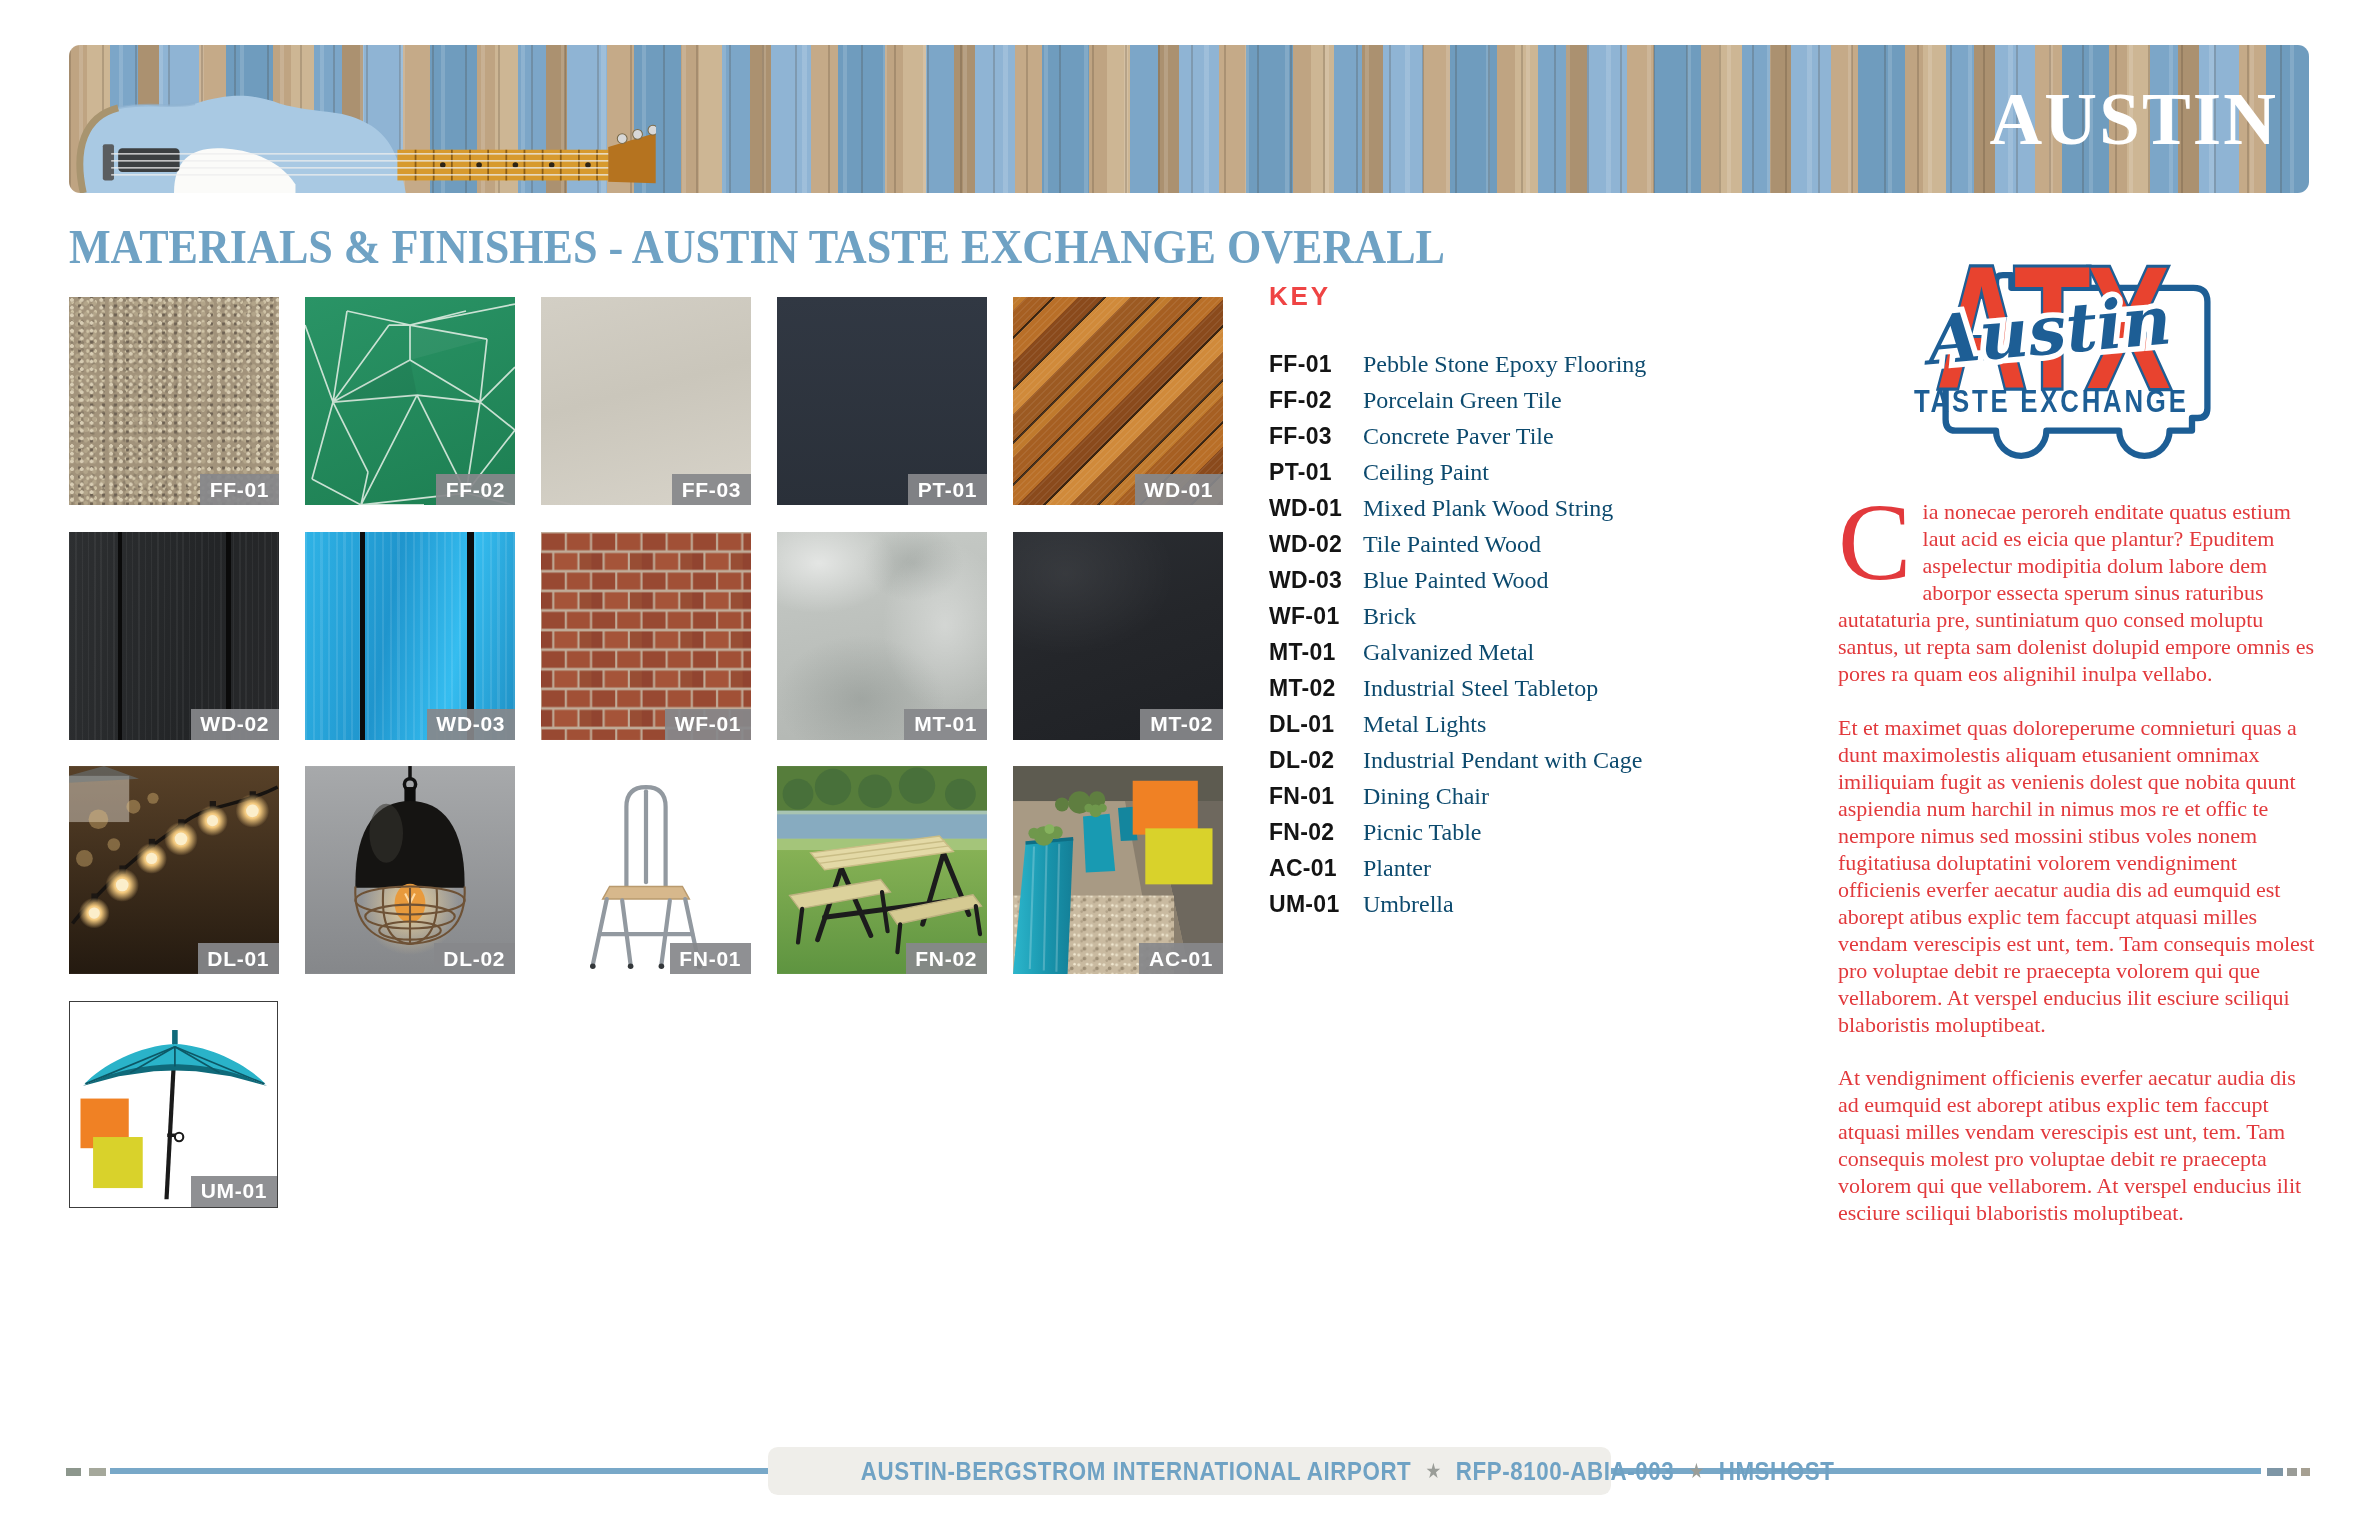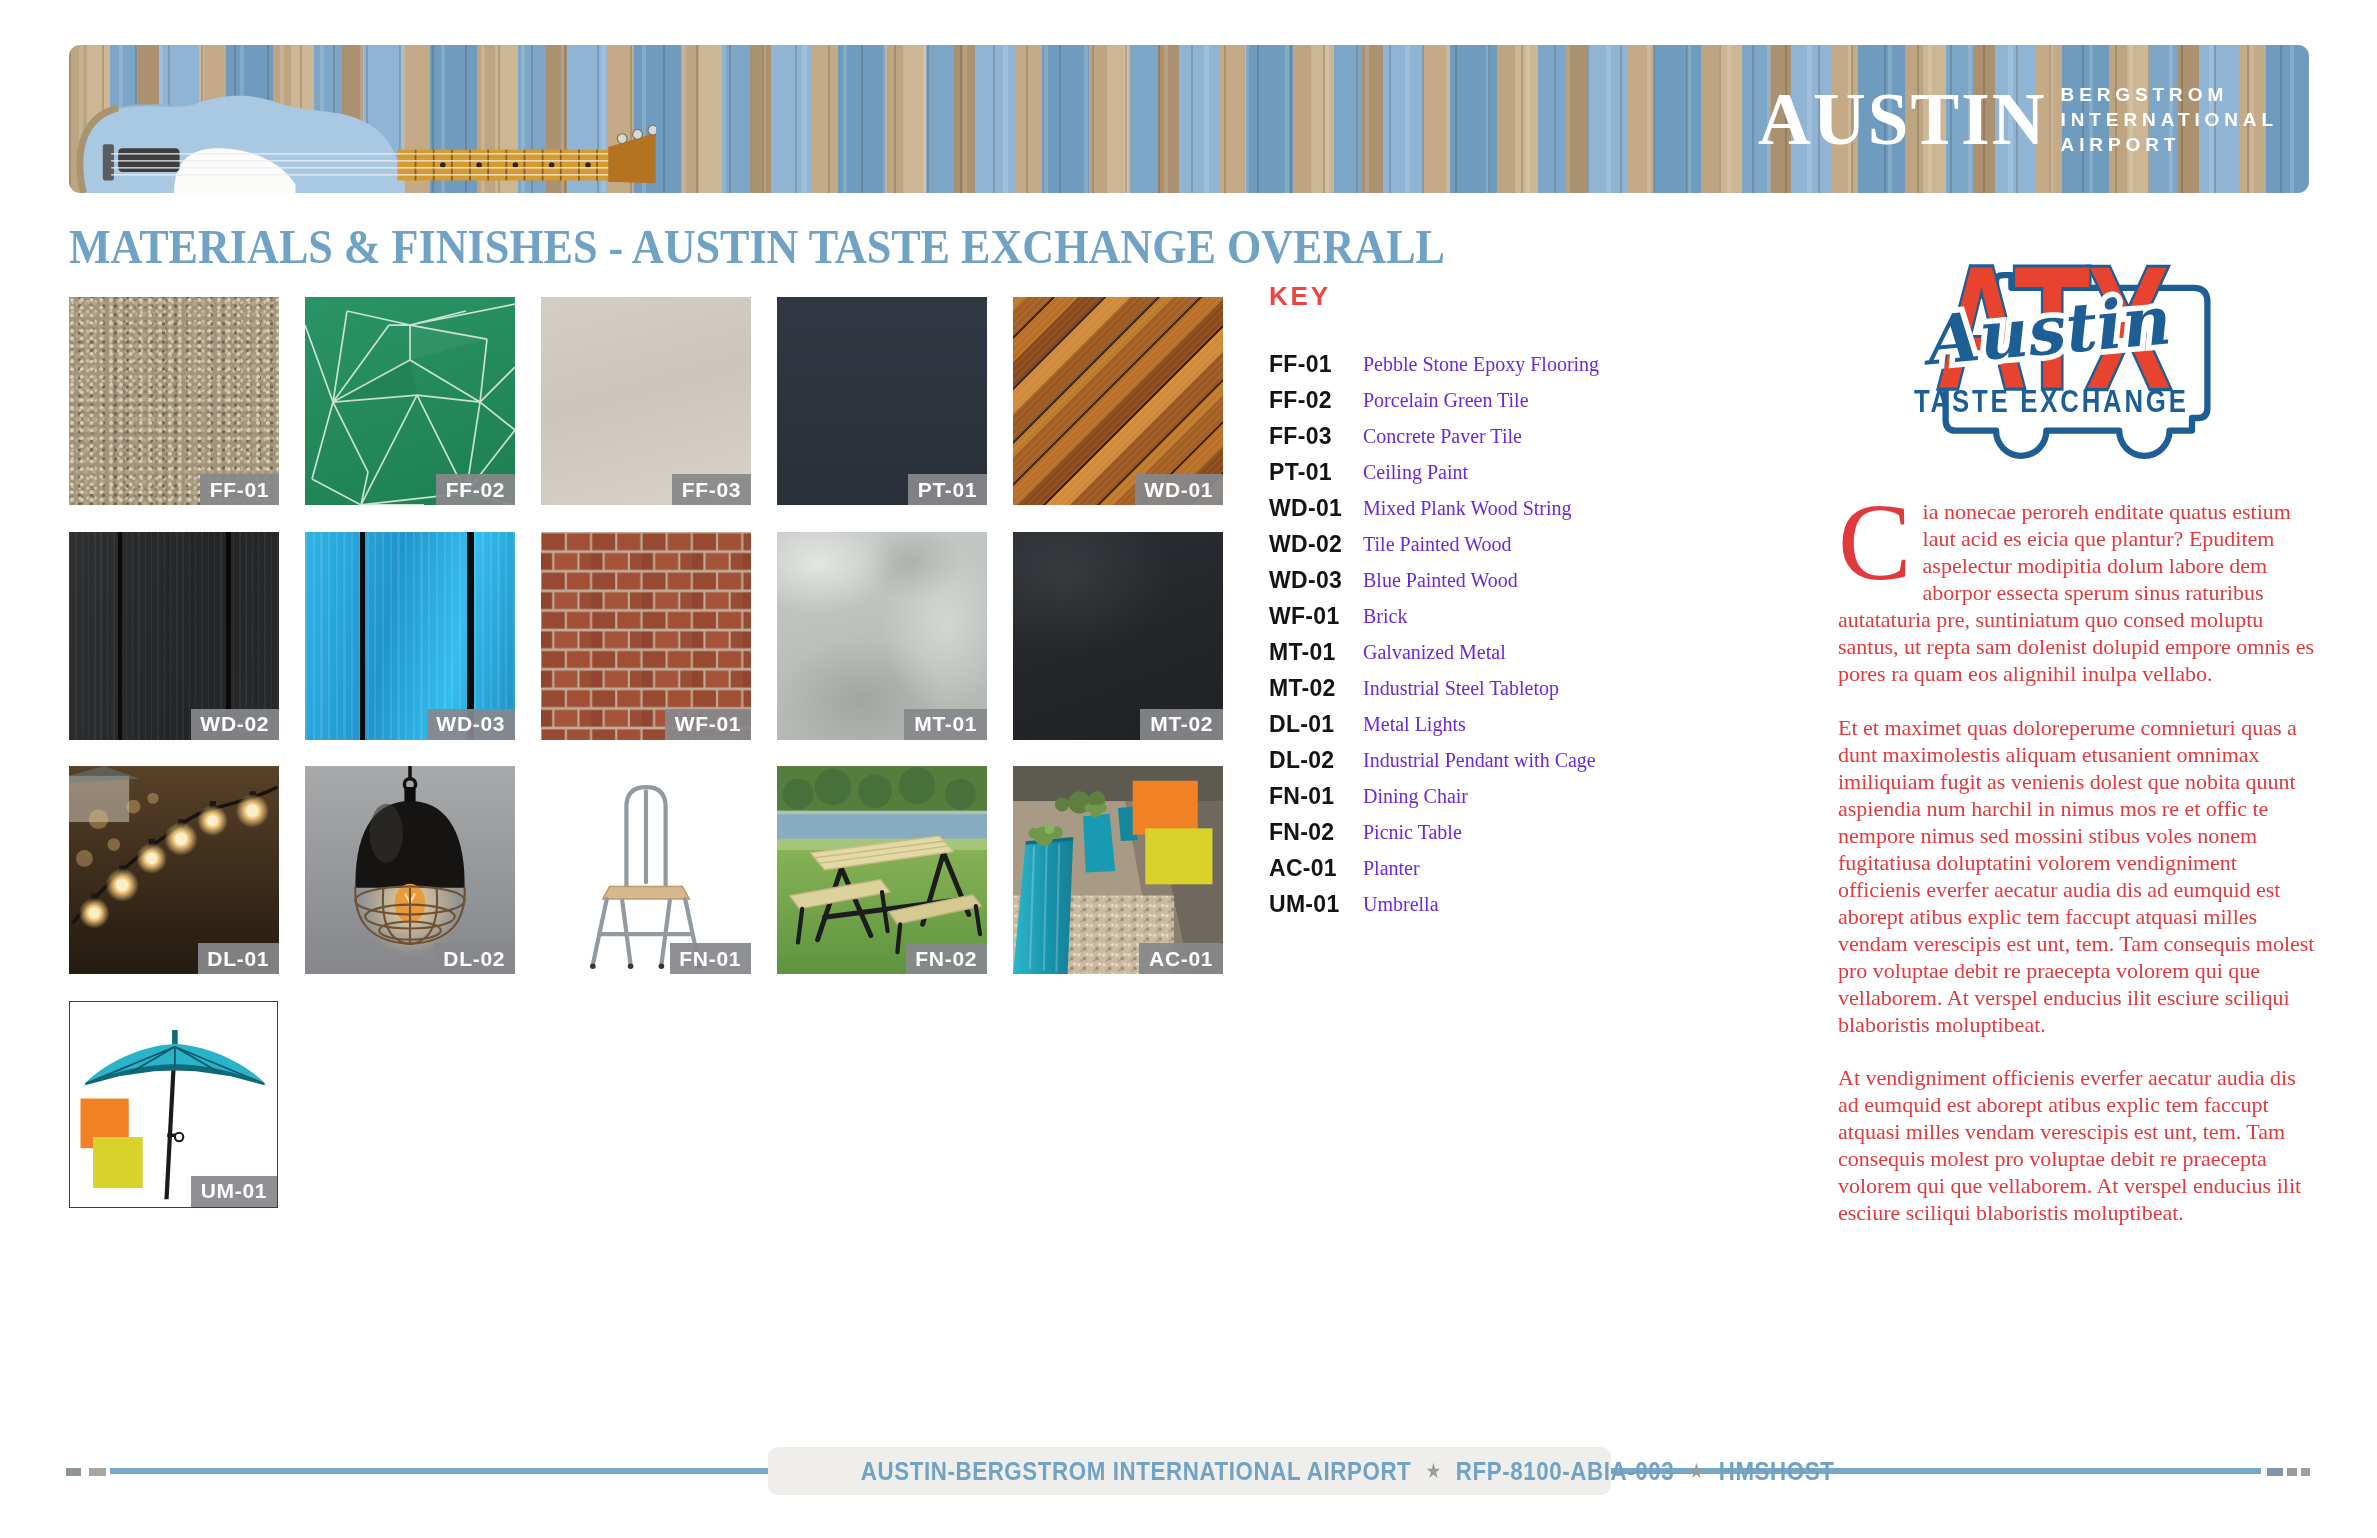--- a/index.html
+++ b/index.html
@@ -63,21 +63,21 @@
       linear-gradient(160deg,#2b2e33 0%,#24262a 50%,#1f2125 100%);}
   .sw-photo-white{background:#fff;}
   .sw-um01{background:#fff;border:1.4px solid #3c3c3c;width:207px;height:205px;}
 
   
   .key{position:absolute;left:1269px;top:281px;}
   .key-heading{color:#ef4444;font-size:26px;font-weight:bold;letter-spacing:2.8px;}
   .key-table{margin-top:34px;}
   .key-row{display:flex;height:36px;align-items:center;}
   .key-code{width:94px;font-weight:bold;font-size:23px;color:#141414;letter-spacing:0.3px;}
-  .key-label{font-family:"Liberation Serif",serif;font-size:20px;color:#6d28d9;}
+  .key-label{font-family:"Liberation Serif",serif;font-size:24px;color:#0c4a6e;}
 
   
   .atx{position:absolute;left:1891px;top:257px;width:329px;height:210px;}
 
   
   .bodycopy{position:absolute;left:1838px;top:498px;width:481px;color:#e2393c;
     font-family:"Liberation Serif",serif;font-size:22px;line-height:27px;}
   .bodycopy p{margin:0 0 26.6px 0;}
   .dropcap{float:left;font-size:110px;line-height:81px;margin:4.2px 11.2px 0 0;font-family:"Liberation Serif",serif;}
 
@@ -132,25 +132,20 @@
       <g stroke="#eeeeee" stroke-width="2">
         <line x1="60" y1="156" x2="772" y2="156"></line>
           <line x1="60" y1="166" x2="772" y2="166"></line>
         <line x1="60" y1="176" x2="772" y2="176"></line>
           <line x1="60" y1="186" x2="772" y2="186"></line>
       </g>
     </svg>
   </div>
   <div class="brand">
     <div class="brand-main">AUSTIN</div>
-    <div class="brand-sub">
-      <span>BERGSTROM</span>
-      <span>INTERNATIONAL</span>
-      <span>AIRPORT</span>
-    </div>
   </div>
 </div>
 
 <div class="page-title">MATERIALS &amp; FINISHES - AUSTIN TASTE EXCHANGE OVERALL</div>
 
 <div class="grid">
 
   <div class="swatch sw-ff01">
     <span class="chip">FF-01</span>
   </div>

